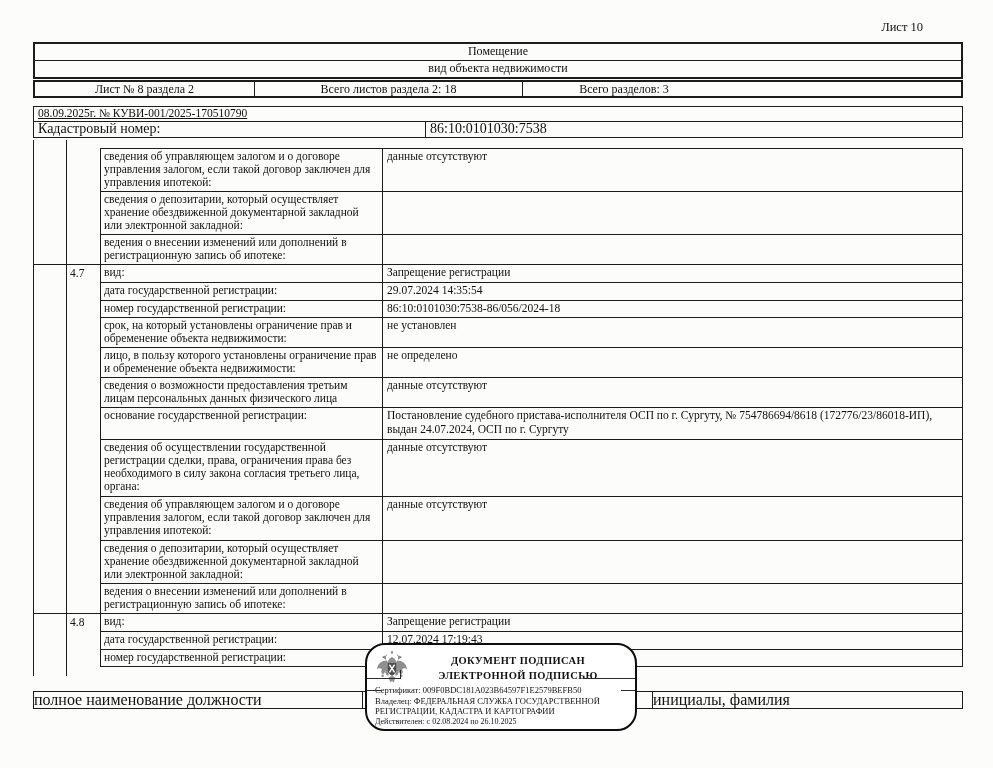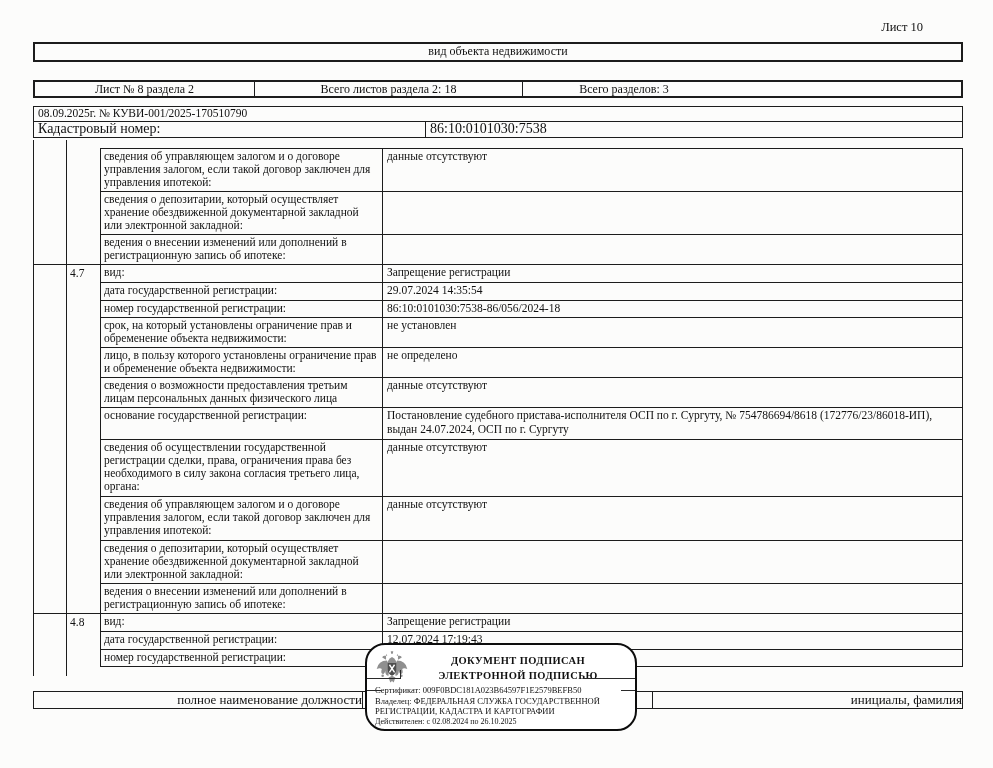--- a/index.html
+++ b/index.html
@@ -20,21 +20,21 @@
   .tableA .rowA + .rowA{border-top:1px solid #1c1c1c;}
 
   
   .tableB{left:33px;top:80px;width:930px;height:18px;border:2px solid #1c1c1c;display:flex;}
   .tableB .cellB{height:100%;line-height:14px;text-align:center;font-size:12px;box-sizing:border-box;}
   .tableB .cellB + .cellB{border-left:1px solid #1c1c1c;}
   .b1{width:219px;} .b2{width:268px;} .b3{width:203px;} .b4{flex:1;}
 
   
   .tableC{left:33px;top:106px;width:930px;border:1px solid #1c1c1c;}
-  .tableC .rowC1{height:14px;line-height:13px;font-size:11.5px;padding-left:4px;}
+  .tableC .rowC1{height:14px;line-height:13px;font-size:11.5px;padding-left:4px;text-decoration:underline;}
   .tableC .rowC2{height:15px;border-top:1px solid #1c1c1c;display:flex;font-size:14px;line-height:14px;}
   .tableC .c-label{width:349px;padding-left:4px;box-sizing:border-box;}
   .tableC .c-value{flex:1;border-left:1px solid #1c1c1c;padding-left:4px;margin-left:42px;}
 
   
   .main-table{left:33px;top:148px;width:930px;}
   .vline{position:absolute;width:1px;background:#1c1c1c;top:-8px;height:calc(100% + 17px);}
   .vl1{left:0;} .vl2{left:33px;}
   .trow{display:flex;align-items:stretch;}
   .c1{width:33px;box-sizing:border-box;}
@@ -44,21 +44,21 @@
   .val{flex:1;box-sizing:border-box;border-left:1px solid #1c1c1c;border-right:1px solid #1c1c1c;
        border-top:1px solid #1c1c1c;font-size:11.5px;line-height:13.8px;padding:1px 4px 2px 4px;}
   .trow.group-start .c1,.trow.group-start .c2{border-top:1px solid #1c1c1c;}
   .trow.last .lbl,.trow.last .val{border-bottom:1px solid #1c1c1c;}
 
   
   .footer-row{left:33px;top:691px;width:930px;height:18px;border:1px solid #1c1c1c;display:flex;}
   .f-left{width:329px;border-right:1px solid #1c1c1c;}
   .f-mid{flex:1;}
   .f-right{width:310px;border-left:1px solid #1c1c1c;}
-  .f-cell{box-sizing:border-box;text-align:right;font-size:13px;line-height:16px;}
+  .f-cell{box-sizing:border-box;text-align:left;font-size:16px;line-height:16px;}
 
   
   .stamp{left:365px;top:643px;width:272px;height:88px;background:#fff;
          border:2px solid #0d0d0d;border-radius:20px;z-index:5;padding:4px 8px 3px 8px;}
   .stamp-head{display:flex;}
   .stamp-eagle{width:34px;height:38px;flex:0 0 34px;margin-top:1px;}
   .stamp-titles{flex:1;text-align:center;padding-top:4px;}
   .stamp-title{font-size:10.5px;font-weight:bold;line-height:15px;letter-spacing:.4px;}
   .stamp-line{font-size:8.5px;line-height:10.5px;}
   .stamp-cert{margin-top:-3px;}
@@ -69,20 +69,21 @@
   .art-h2{top:33px;right:0;width:52px;height:1px;}
   .art-h3{top:45px;left:0;width:14px;height:1px;}
   .art-h4{top:45px;right:0;width:14px;height:1px;}
 </style>
 </head>
 <body>
 
 <div class="abs sheet-num">Лист 10</div>
 
 <div class="abs tableA">
+  <div class="rowA">Помещение</div>
   <div class="rowA">вид объекта недвижимости</div>
 </div>
 
 <div class="abs tableB">
   <div class="cellB b1">Лист № 8 раздела 2</div>
   <div class="cellB b2">Всего листов раздела 2: 18</div>
   <div class="cellB b3">Всего разделов: 3</div>
 </div>
 
 <div class="abs tableC">

